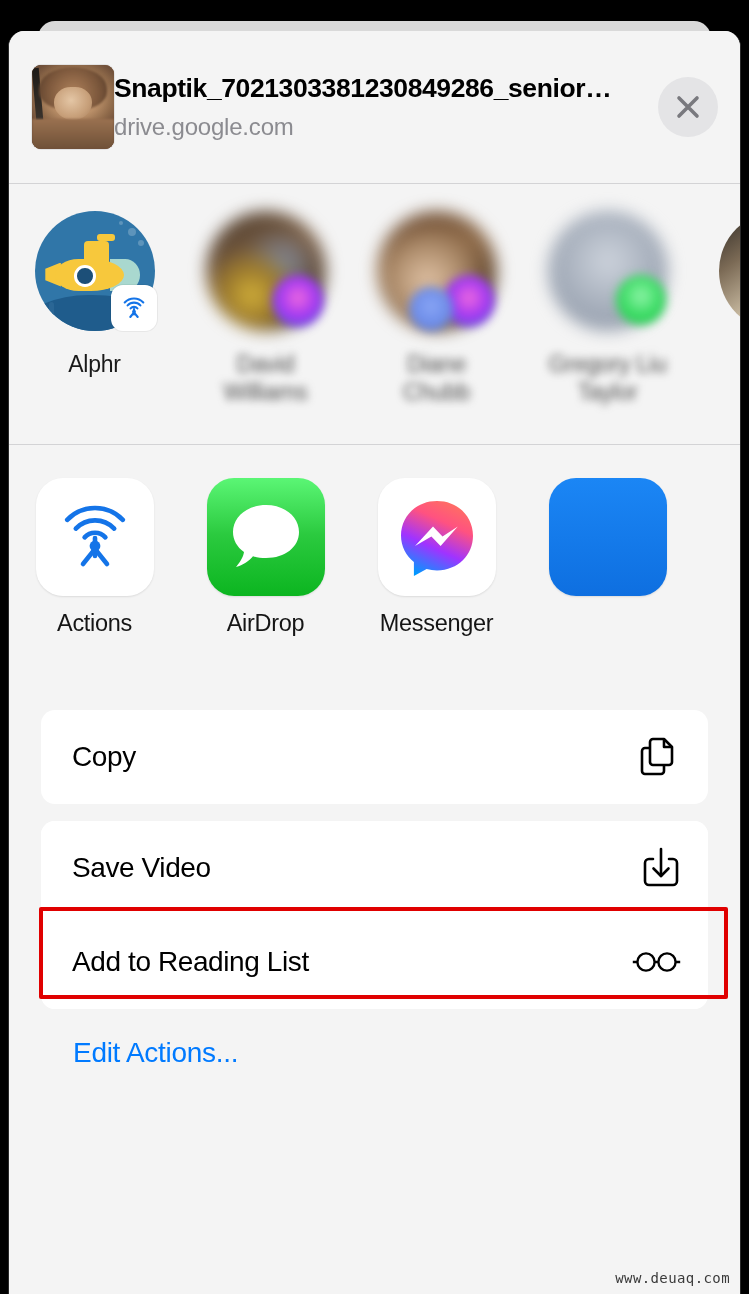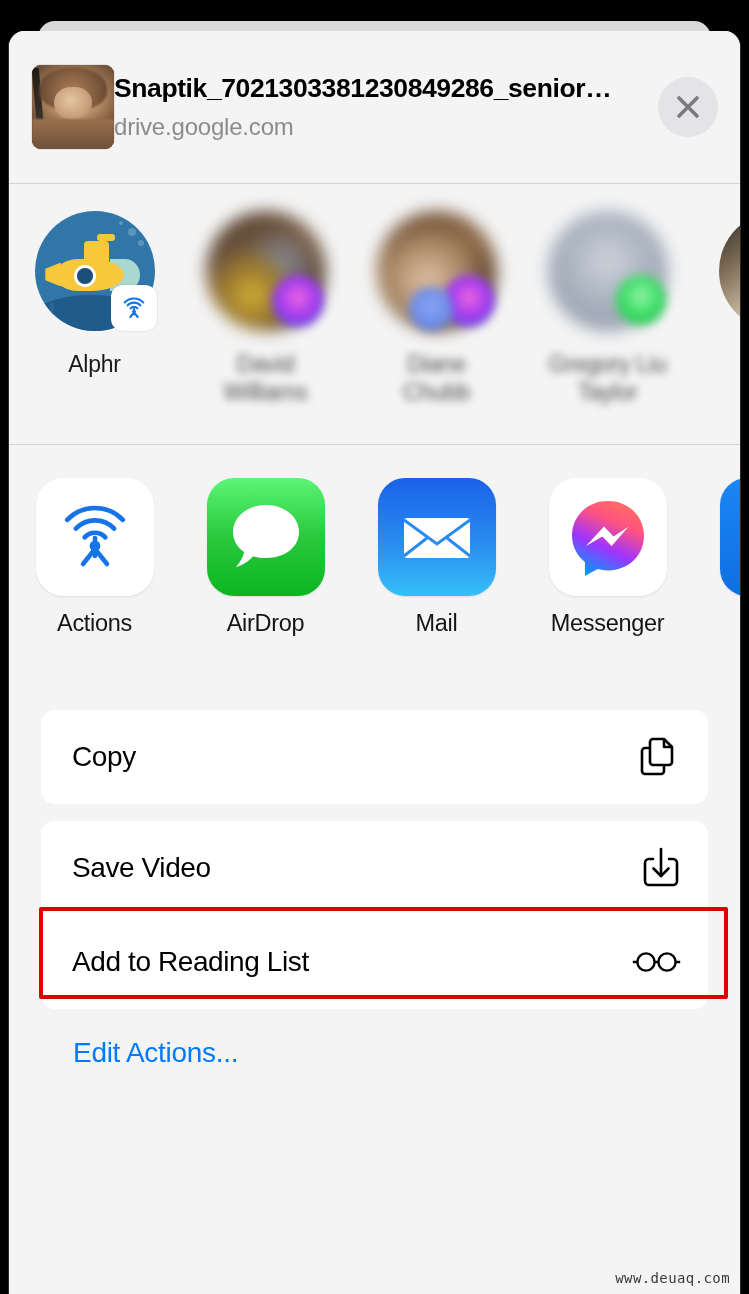--- a/index.html
+++ b/index.html
@@ -495,30 +495,20 @@
         <div class="app-icon ic-messages">
           <svg width="90" height="90" viewBox="0 0 90 90">
             <path d="M45 13 C64 13 78 25 78 40 C78 55 64 66 45 66 C40 66 36 65.4 32 64.2
                      C28 69 22 73 15 75 C20 69 22.5 64 23 60 C16 55 12 48 12 40
                      C12 25 26 13 45 13 Z" fill="#ffffff"></path>
           </svg>
         </div>
         <div class="app-name">AirDrop</div>
       </div>
 
-      <div class="app">
-        <div class="app-icon ic-mail">
-          <svg width="86" height="86" viewBox="0 0 86 86">
-            <rect x="10" y="24" width="66" height="40" rx="3" fill="#ffffff"></rect>
-            <path d="M10 26 L43 50 L76 26" fill="none" stroke="#2a8bf0" stroke-width="3"></path>
-            <path d="M10 62 L33 44 M76 62 L53 44" fill="none" stroke="#2a8bf0" stroke-width="3"></path>
-          </svg>
-        </div>
-        <div class="app-name">Mail</div>
-      </div>
 
       <div class="app">
         <div class="app-icon ic-messenger">
           <svg width="92" height="92" viewBox="0 0 92 92">
             <defs>
               <linearGradient id="msgr" x1="0.28" y1="1" x2="0.72" y2="0">
                 <stop offset="0%" stop-color="#0099ff"></stop>
                 <stop offset="38%" stop-color="#a033ff"></stop>
                 <stop offset="72%" stop-color="#ff5280"></stop>
                 <stop offset="100%" stop-color="#ff7061"></stop>

